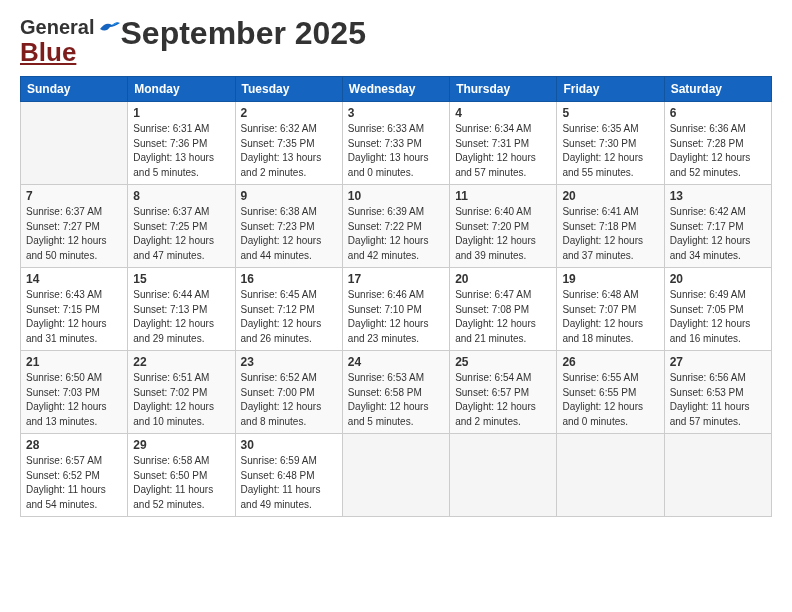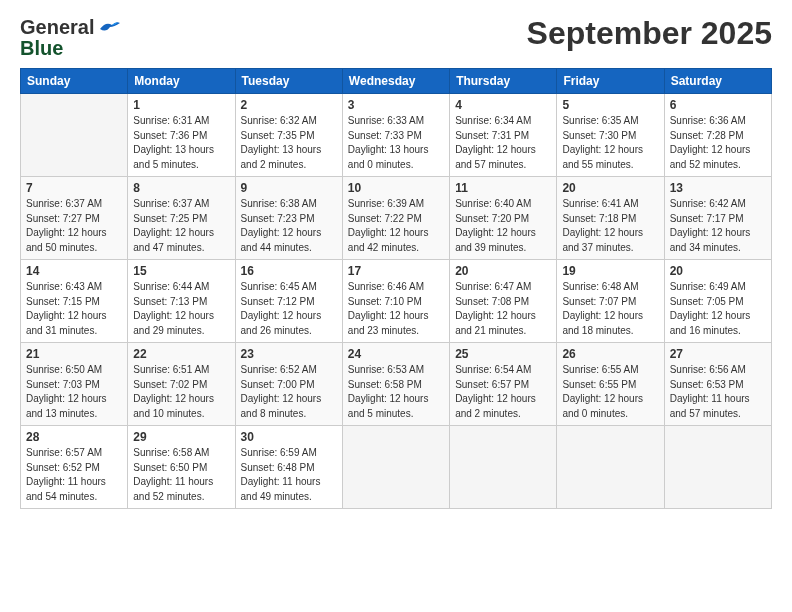--- a/index.html
+++ b/index.html
@@ -11,21 +11,20 @@
       padding: 0;
     }
     .page {
       width: 792px;
       min-height: 612px;
       background: #fff;
       padding: 16px 20px 16px 20px;
     }
     .header {
       display: flex;
-      justify-content: space-between;
       align-items: flex-start;
       margin-bottom: 8px;
     }
     .logo {
       display: flex;
       flex-direction: column;
       align-items: flex-start;
     }
     .title-block {
       text-align: right;
@@ -89,21 +88,21 @@
 <div class="page">
   <div class="header">
     <div class="logo">
       <div style="display:flex;align-items:center;gap:2px;">
         <span style="font-size:20px;font-weight:bold;color:#333;">General</span>
         <svg width="22" height="18" viewBox="0 0 22 18" style="margin-left:2px;">
           <path d="M2 10 Q8 2 14 6 Q18 2 22 4 Q16 8 12 8 Q8 14 2 10Z" fill="#1565c0"></path>
           <path d="M14 6 Q16 4 20 3 Q17 7 14 6Z" fill="#2196f3"></path>
         </svg>
       </div>
-      <span style="font-size:20px;font-weight:bold;color:#14532d;margin-top:-2px;">Blue</span>
+      <span style="font-size:26px;font-weight:bold;color:#7f1d1d;margin-top:-2px;text-decoration:underline;">Blue</span>
     </div>
     <div class="title-block">
       <div class="month-year">September 2025</div>
     </div>
   </div>
 
   <table class="calendar">
     <thead>
       <tr>
         <th>Sunday</th>

